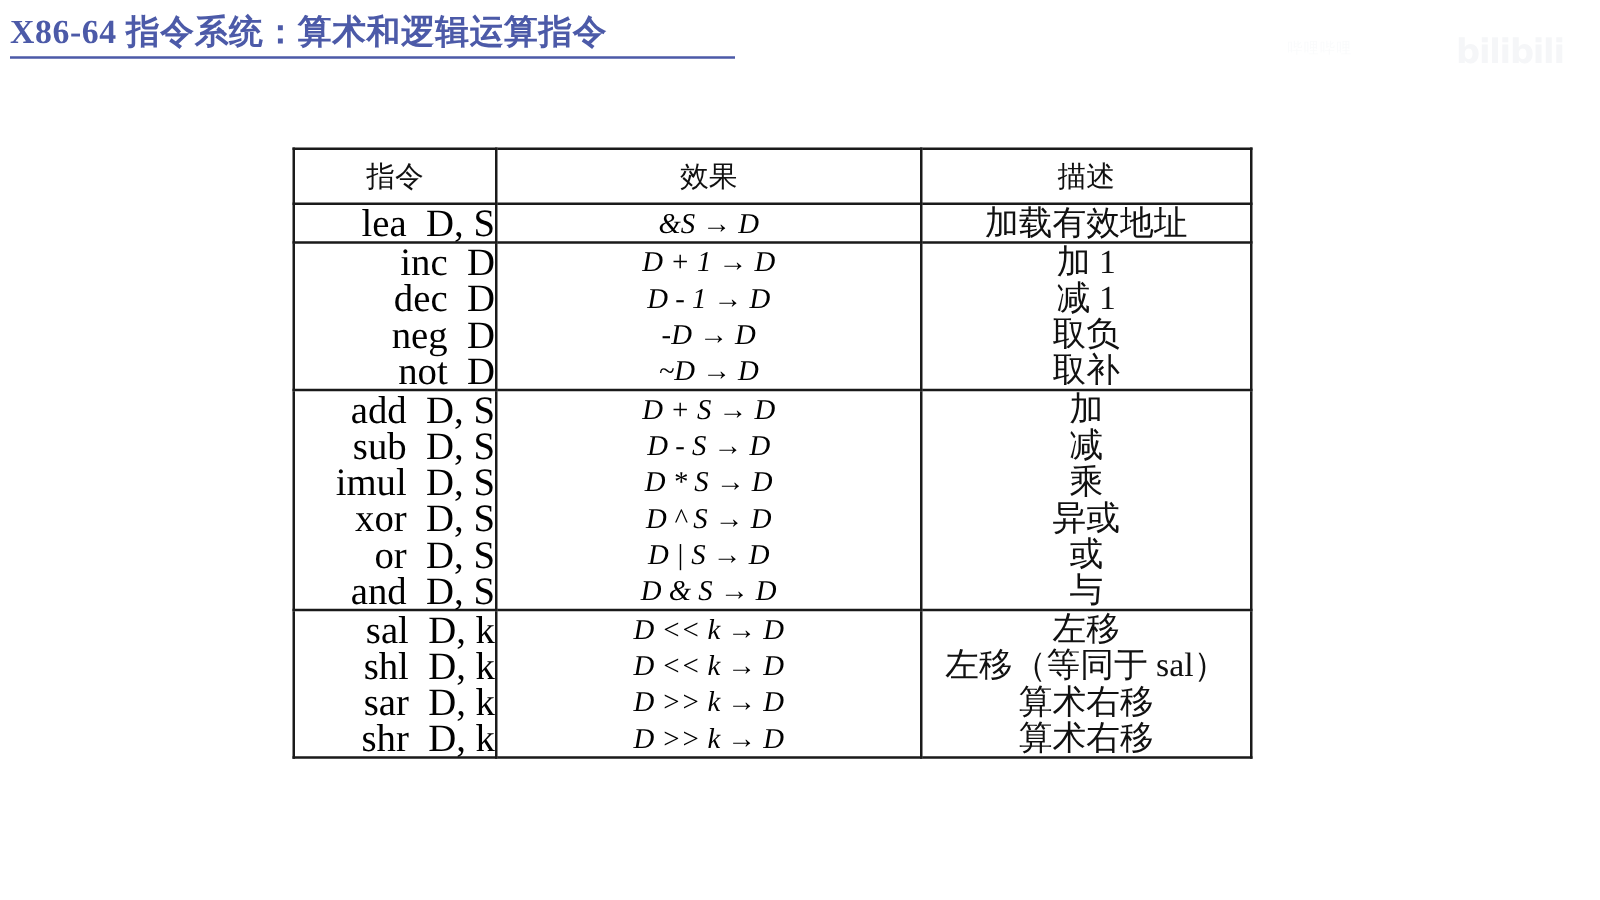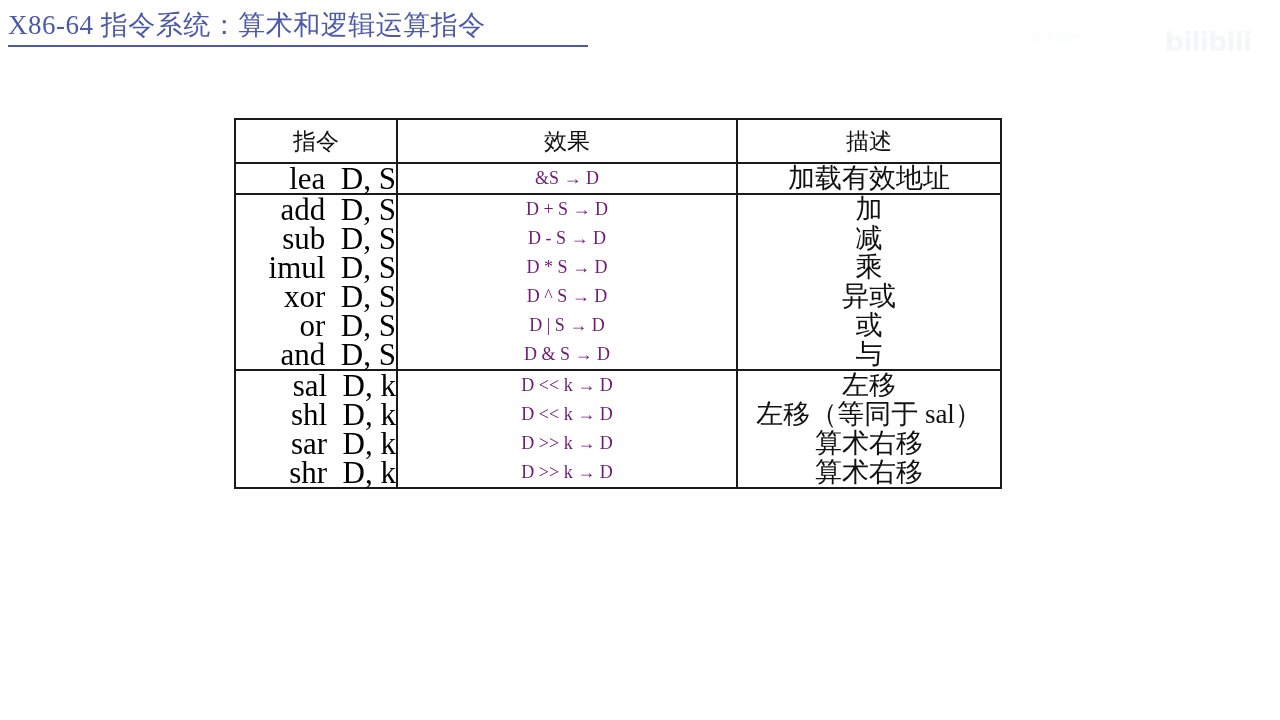--- a/index.html
+++ b/index.html
@@ -15,21 +15,21 @@
     position: relative;
   }
 
   
   #slide-title {
     position: absolute;
     left: 8px;
     top: 10px;
     font-family: "Liberation Serif", "DejaVu Serif", serif;
     font-size: 27px;
-    font-weight: normal;
+    font-weight: bold;
     color: #4c5aa8;
     letter-spacing: 0.5px;
     white-space: nowrap;
     line-height: 1.15;
     text-align: right;
   }
   #title-underline {
     position: absolute;
     left: 8px;
     top: 45px;
@@ -101,25 +101,26 @@
   .cell-instr {
     padding: 6px 0 8px 12px;
     font-size: 31px;
     color: #000000;
     line-height: 29px;
     text-align: right;
     white-space: pre;
   }
   .cell-effect {
     padding: 6px 0 8px 0;
-    font-size: 18px;
-    color: #701a75;
+    font-size: 23px;
+    color: #000000;
     line-height: 29px;
     text-align: center;
     white-space: pre;
+    font-style: italic;
   }
   .cell-desc {
     padding: 6px 0 8px 0;
     font-size: 27px;
     color: #111111;
     line-height: 29px;
     text-align: center;
     white-space: pre;
   }
   .row-single .cell-instr,
@@ -154,20 +155,25 @@
       <th>描述</th>
     </tr>
   </thead>
   <tbody id="table-body">
       <tr class="row-single">
         <td class="cell-instr"><span class="line">lea  D, S</span></td>
         <td class="cell-effect"><span class="line">&amp;S → D</span></td>
         <td class="cell-desc"><span class="line">加载有效地址</span></td>
       </tr>
       <tr>
+        <td class="cell-instr"><span class="line">inc  D</span><span class="line">dec  D</span><span class="line">neg  D</span><span class="line">not  D</span></td>
+        <td class="cell-effect"><span class="line">D + 1 → D</span><span class="line">D - 1 → D</span><span class="line">-D → D</span><span class="line">~D → D</span></td>
+        <td class="cell-desc"><span class="line">加 1</span><span class="line">减 1</span><span class="line">取负</span><span class="line">取补</span></td>
+      </tr>
+      <tr>
         <td class="cell-instr"><span class="line">add  D, S</span><span class="line">sub  D, S</span><span class="line">imul  D, S</span><span class="line">xor  D, S</span><span class="line">or  D, S</span><span class="line">and  D, S</span></td>
         <td class="cell-effect"><span class="line">D + S → D</span><span class="line">D - S → D</span><span class="line">D * S → D</span><span class="line">D ^ S → D</span><span class="line">D | S → D</span><span class="line">D &amp; S → D</span></td>
         <td class="cell-desc"><span class="line">加</span><span class="line">减</span><span class="line">乘</span><span class="line">异或</span><span class="line">或</span><span class="line">与</span></td>
       </tr>
       <tr>
         <td class="cell-instr"><span class="line">sal  D, k</span><span class="line">shl  D, k</span><span class="line">sar  D, k</span><span class="line">shr  D, k</span></td>
         <td class="cell-effect"><span class="line">D &lt;&lt; k → D</span><span class="line">D &lt;&lt; k → D</span><span class="line">D &gt;&gt; k → D</span><span class="line">D &gt;&gt; k → D</span></td>
         <td class="cell-desc"><span class="line">左移</span><span class="line">左移（等同于 sal）</span><span class="line">算术右移</span><span class="line">算术右移</span></td>
       </tr>
     </tbody>

